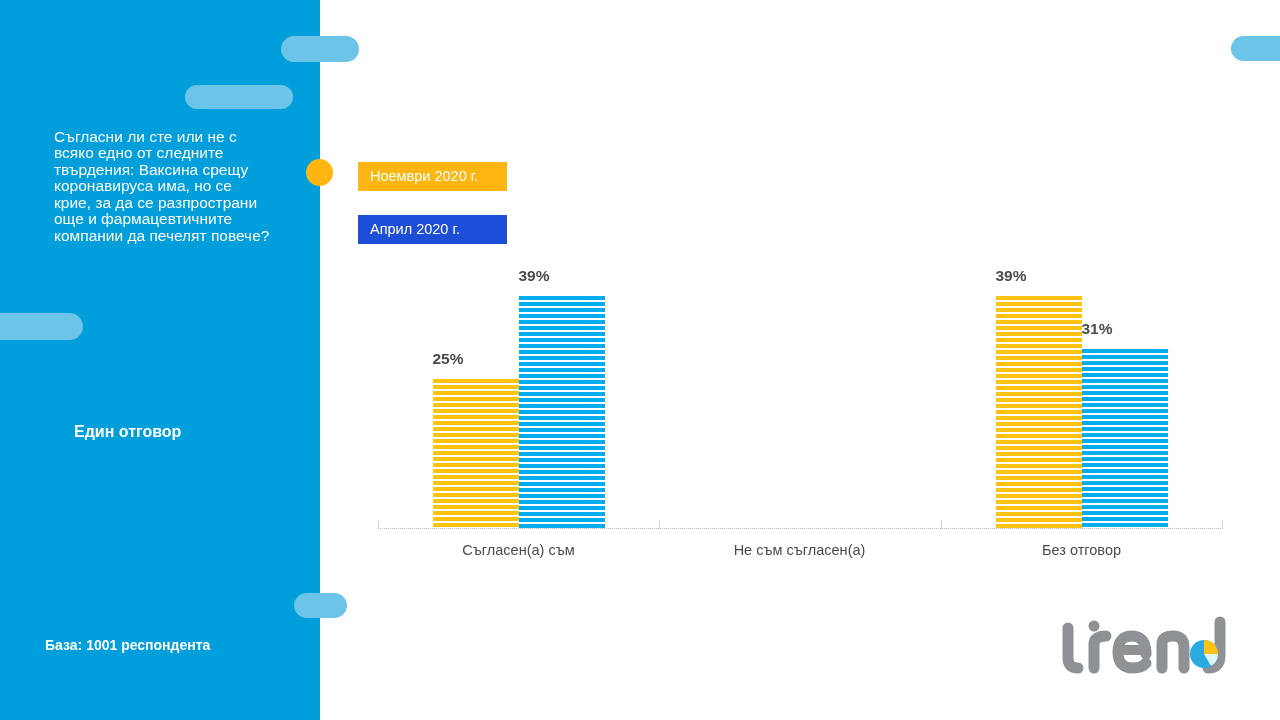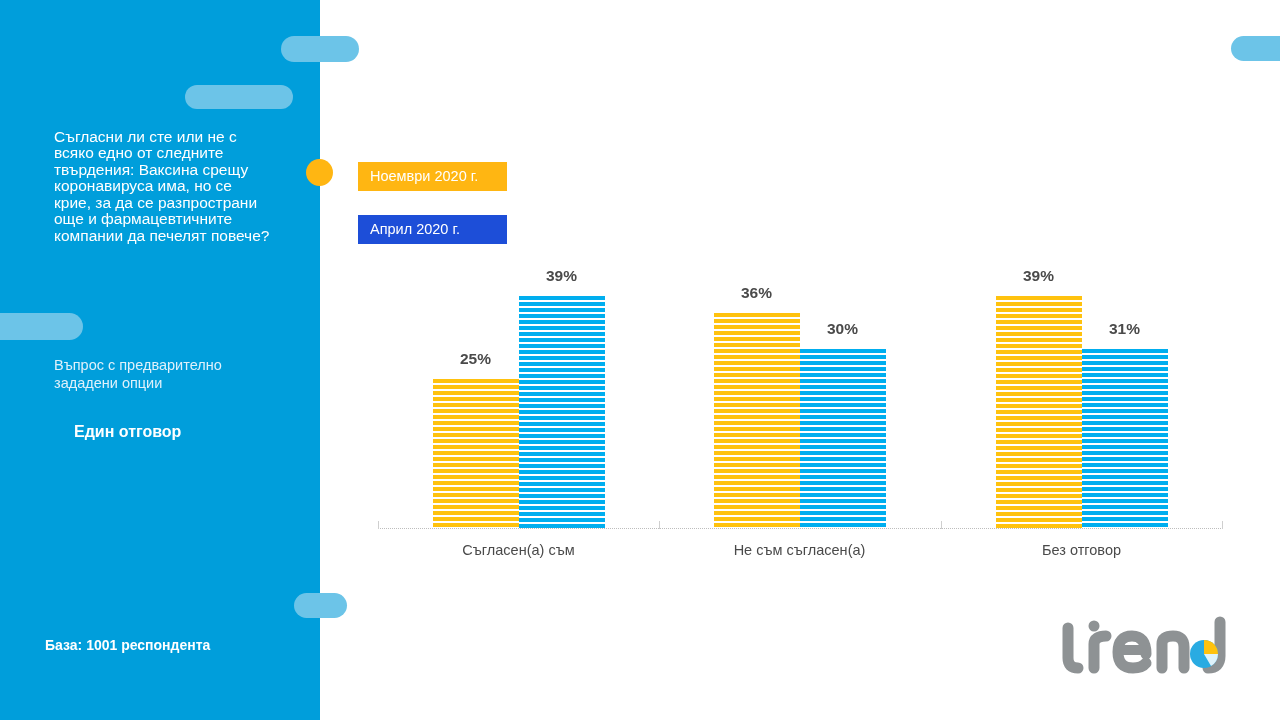--- a/index.html
+++ b/index.html
@@ -167,21 +167,21 @@
       to bottom,
       #00aeef 0px, #00aeef 4px,
       #ffffff 4px, #ffffff 6px
     );
   }
 
   .bar-label {
     position: absolute;
     left: 0;
     width: 100%;
-    text-align: center;
+    text-align: left;
     color: #4a4a4a;
     font-size: 15.5px;
     font-weight: 700;
   }
 
   .cat-label {
     position: absolute;
     left: 0;
     top: 312px;
     width: 281px;
@@ -208,21 +208,20 @@
   <div class="side-panel"></div>
 
   <div class="deco pill deco-pill-top-right"></div>
   <div class="deco pill deco-pill-top-left"></div>
   <div class="deco pill deco-pill-far-right"></div>
   <div class="deco pill deco-pill-mid-left"></div>
   <div class="deco pill deco-pill-bottom"></div>
   <div class="deco dot deco-dot-orange"></div>
 
   <div class="panel-question">Съгласни ли сте или не с всяко едно от следните твърдения: Ваксина срещу коронавируса има, но се крие, за да се разпространи още и фармацевтичните компании да печелят повече?</div>
-  <div class="panel-note">Въпрос с предварително зададени опции</div>
   <div class="panel-answer">Един отговор</div>
   <div class="panel-base">База: 1001 респондента</div>
 
   <div class="legend">
     <span class="legend-item legend-nov">Ноември 2020 г.</span>
     <span class="legend-item legend-apr">Април 2020 г.</span>
   </div>
 
   <div class="chart">
     <div class="plot">
@@ -235,30 +234,20 @@
           </div>
           <div class="bar bar-apr">
             <div class="bar-label" style="bottom: 243px;">39%</div>
             <div class="bar-fill" style="height: 232px;"></div>
           </div>
         </div>
         <div class="cat-label">Съгласен(а) съм</div>
       </div>
 
       <div class="group g1">
-        <div class="bars">
-          <div class="bar bar-nov">
-            <div class="bar-label" style="bottom: 226px;">36%</div>
-            <div class="bar-fill" style="height: 215px;"></div>
-          </div>
-          <div class="bar bar-apr">
-            <div class="bar-label" style="bottom: 190px;">30%</div>
-            <div class="bar-fill" style="height: 179px;"></div>
-          </div>
-        </div>
         <div class="cat-label">Не съм съгласен(а)</div>
       </div>
 
       <div class="group g2">
         <div class="bars">
           <div class="bar bar-nov">
             <div class="bar-label" style="bottom: 243px;">39%</div>
             <div class="bar-fill" style="height: 232px;"></div>
           </div>
           <div class="bar bar-apr">

